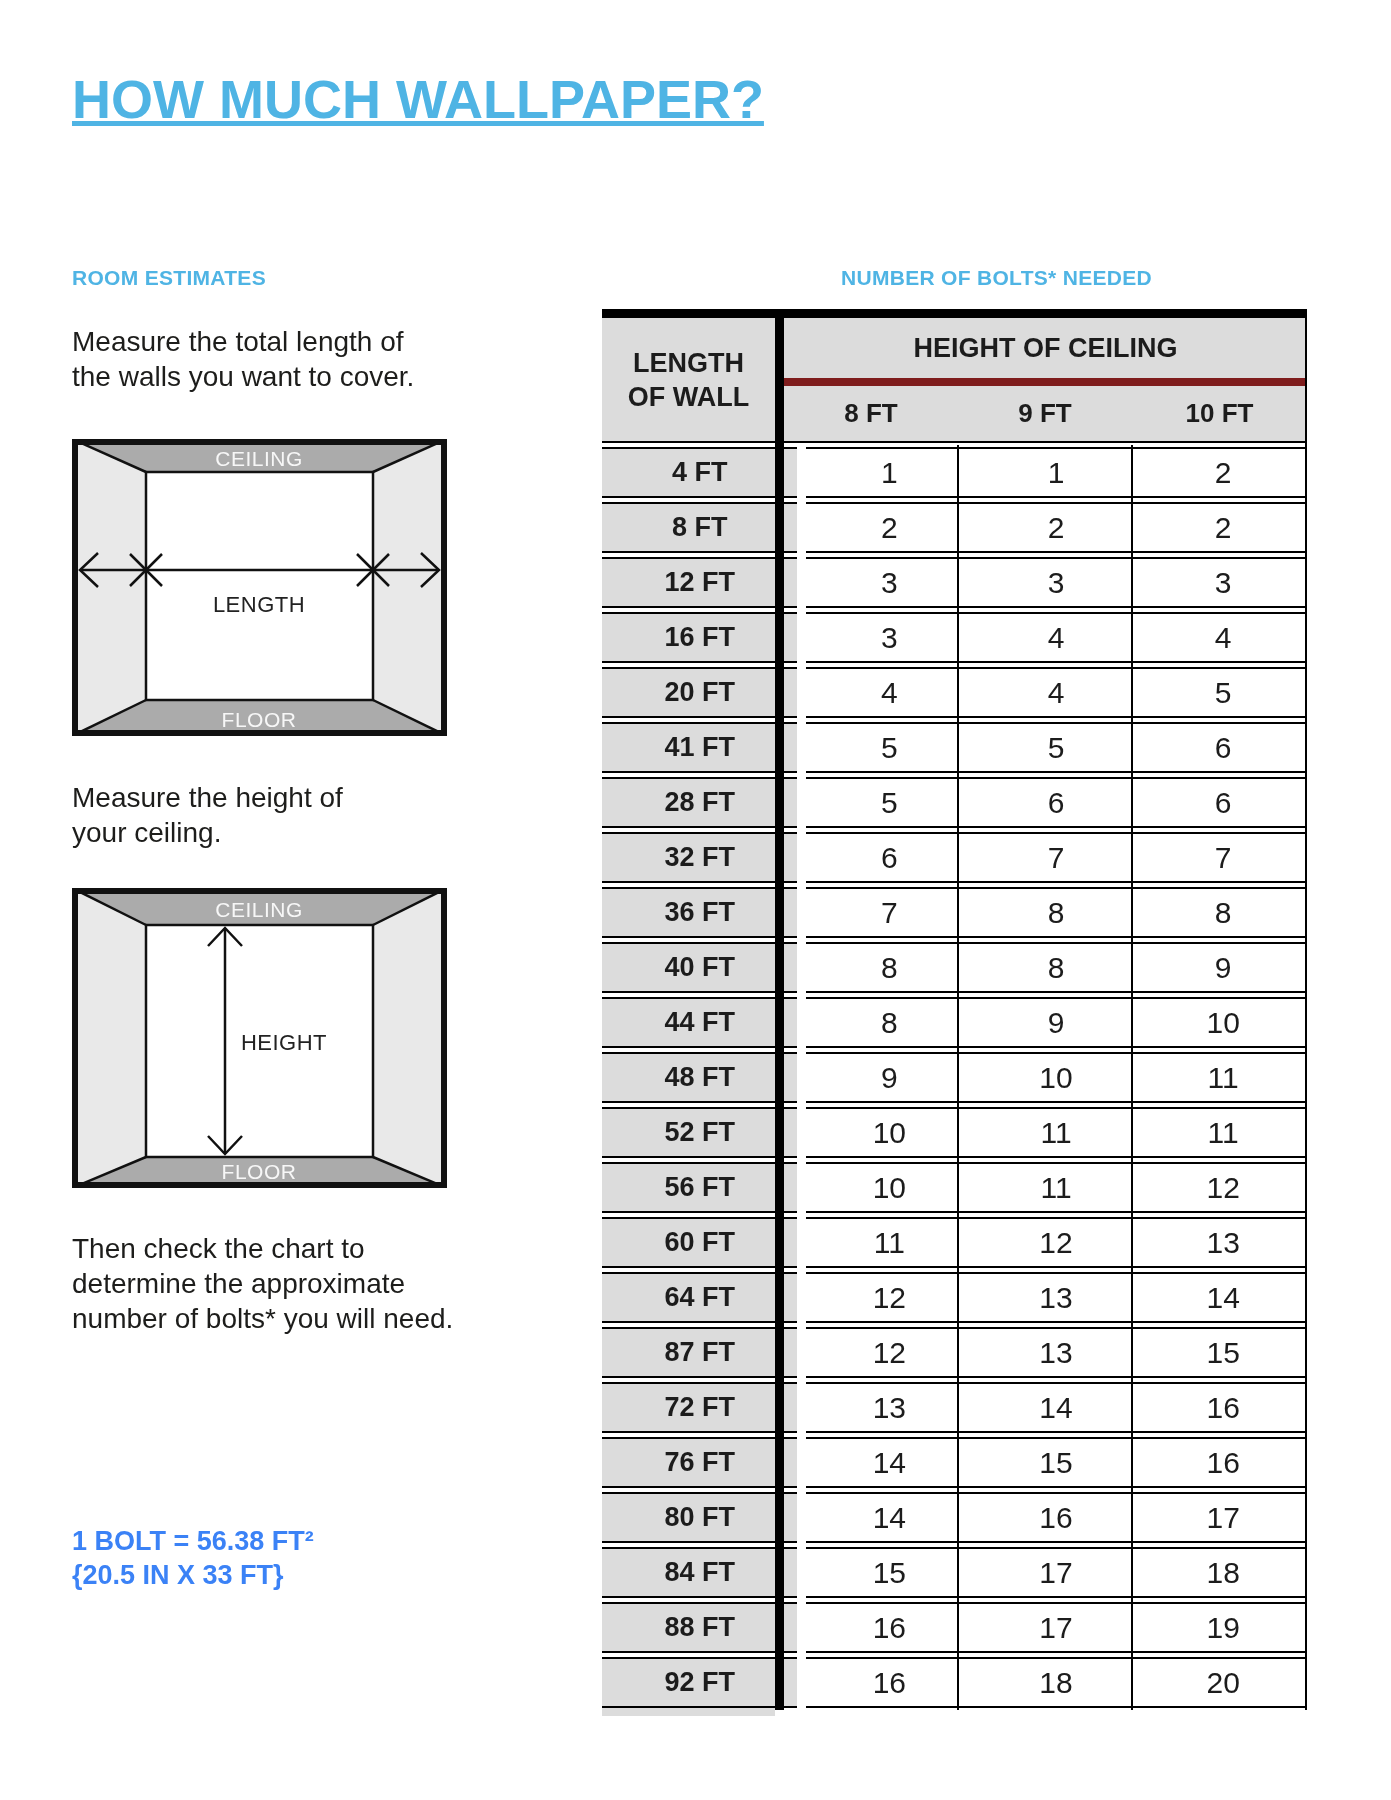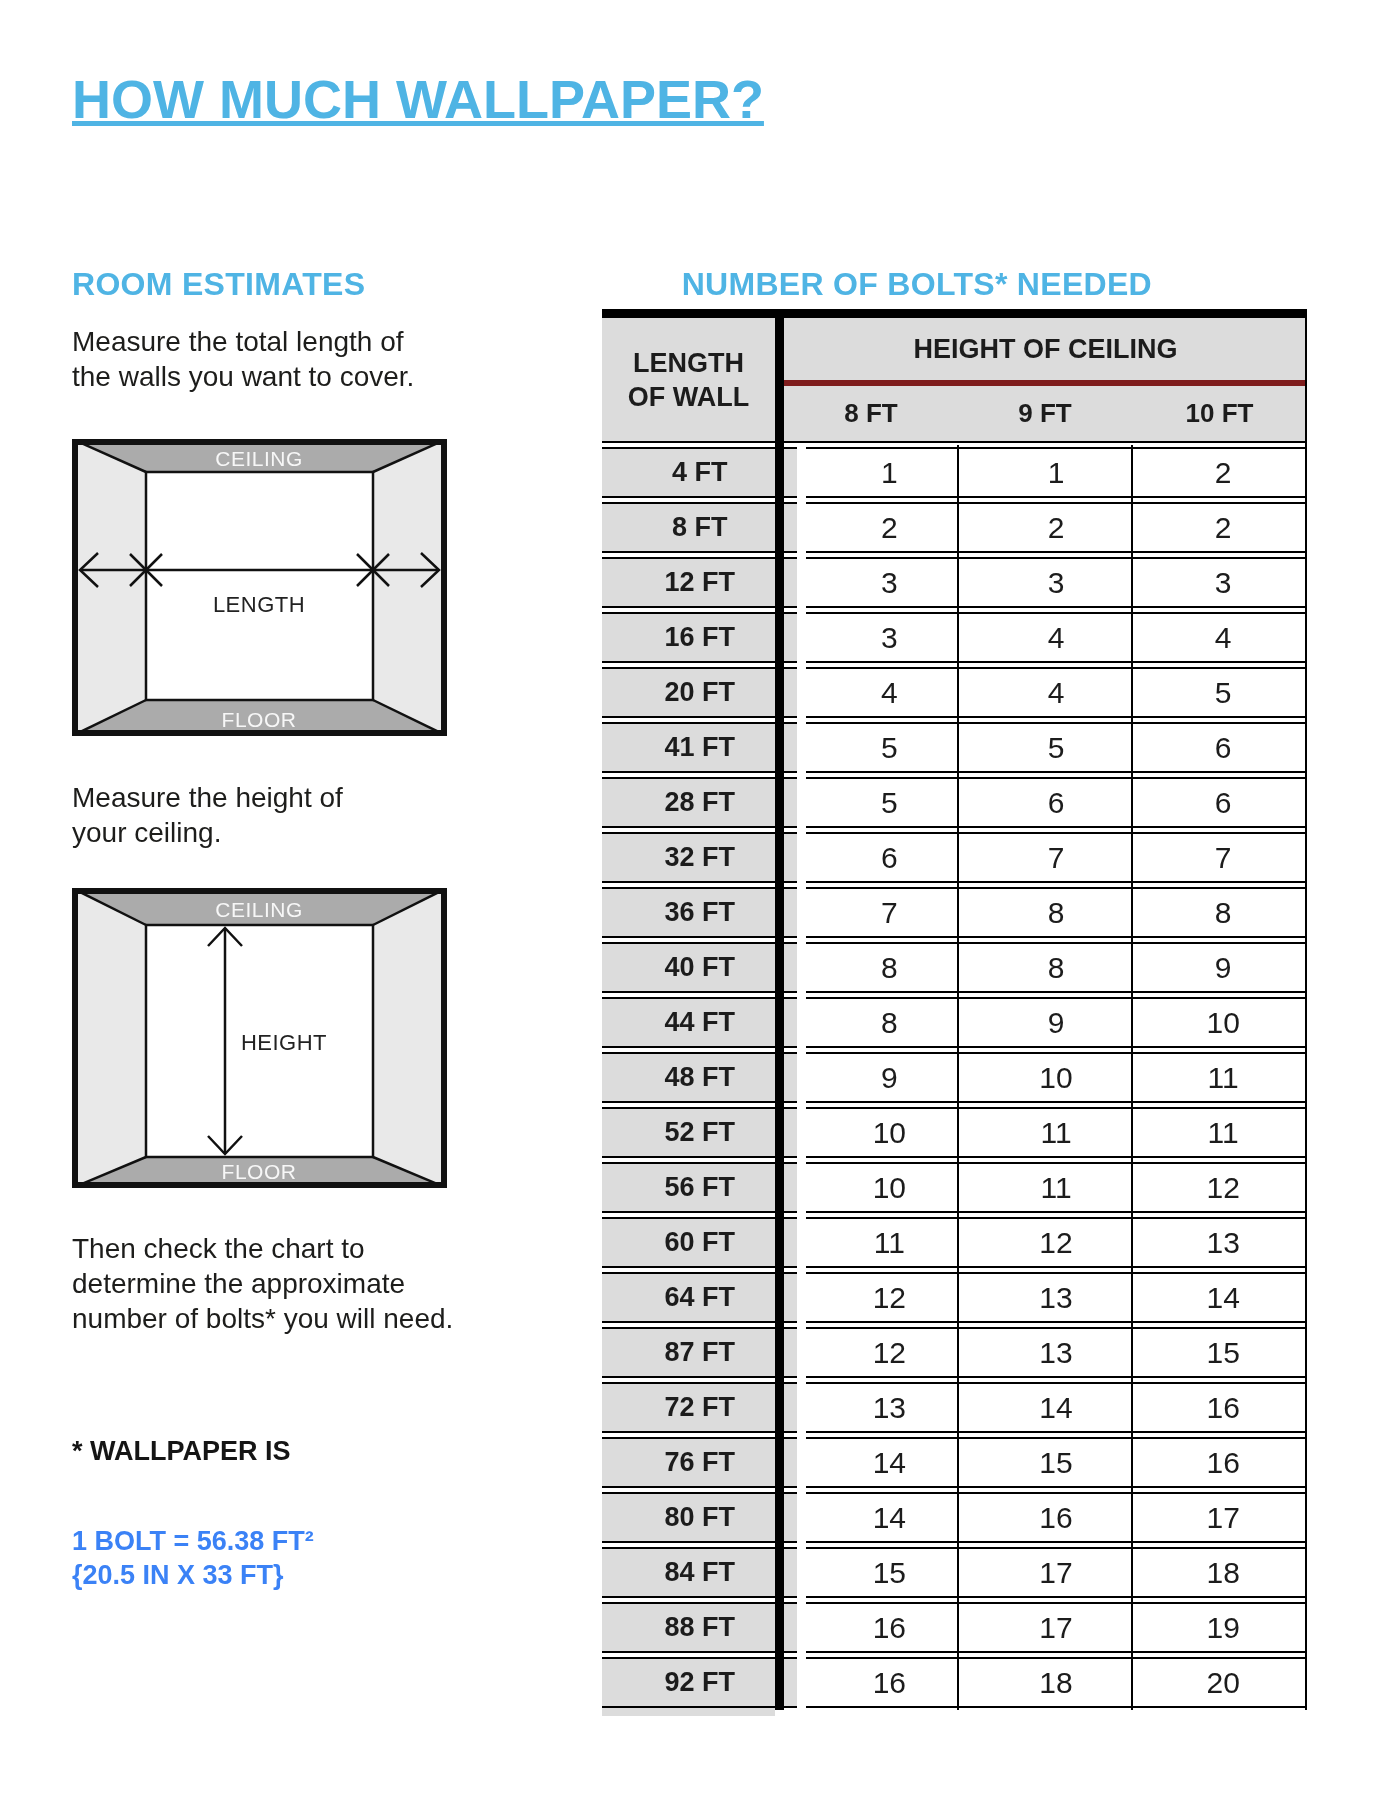--- a/index.html
+++ b/index.html
@@ -5,21 +5,21 @@
   * { margin:0; padding:0; box-sizing:border-box; }
   html,body { width:1391px; height:1800px; background:#ffffff;
     font-family:"Liberation Sans","DejaVu Sans",sans-serif; color:#1c1c1c; }
   body { position:relative; overflow:hidden; }
 
   .abs { position:absolute; }
 
   .page-title { left:72px; top:68px; font-size:54px; font-weight:bold;
     color:#4fb4e4; letter-spacing:0px;text-decoration:underline; }
 
-  .section-heading { font-size:32px; font-weight:bold; color:#4fb4e4;
+  .section-heading { font-size:21px; font-weight:bold; color:#4fb4e4;
     letter-spacing:0.3px; }
   .h-room { left:72px; top:266px; }
   .h-bolts { left:602px; top:266px; width:550px; text-align:right; }
 
   .body-text { font-size:28px; line-height:35px; color:#1d1d1b;
     white-space:pre-line; }
   .step1 { left:72px; top:324px; }
   .step2 { left:72px; top:780px; }
   .step3 { left:72px; top:1231px; }
 
@@ -35,21 +35,21 @@
 
   
   .wp-table { left:602px; top:309px; width:705px; }
   .t-topbar { height:9px; background:#000; }
   .t-header { display:flex; height:125px; border-bottom:2px solid #000; }
   .t-h-left { width:173px; background:#dcdcdc; display:flex; align-items:center;
     justify-content:center; text-align:center; font-weight:bold; font-size:27px;
     line-height:34px; white-space:pre-line; }
   .t-h-spacer { width:9px; }
   .t-h-right { flex:1; display:flex; flex-direction:column; background:#dcdcdc; }
-  .t-h-group { height:68px; border-bottom:6px solid #7f1d1d; display:flex;
+  .t-h-group { height:68px; border-bottom:8px solid #7f1d1d; display:flex;
     align-items:center; justify-content:center; font-weight:bold; font-size:27px; }
   .t-h-subs { flex:1; display:flex; }
   .t-h-sub { display:flex; align-items:center; justify-content:center;
     font-weight:bold; font-size:26px; }
   .t-h-sub:nth-child(1){ width:174px; }
   .t-h-sub:nth-child(2){ width:174px; }
   .t-h-sub:nth-child(3){ width:175px; }
 
   #table-rows { margin-top:4px; }
   .t-row { display:flex; height:51px; margin-bottom:4px; }
@@ -124,21 +124,20 @@
   <text x="187" y="291" text-anchor="middle" font-size="21" letter-spacing="0.5" fill="#f7f7f7">FLOOR</text>
   <text x="212" y="162" text-anchor="middle" font-size="22" letter-spacing="0.5" fill="#222">HEIGHT</text>
   <rect x="3" y="3" width="369" height="294" fill="none" stroke="#111" stroke-width="6"></rect>
 </svg>
 
 <div class="abs body-text step3">Then check the chart to
 determine the approximate
 number of bolts* you will need.</div>
 
 <div class="abs footnote">
-  <div>* WALLPAPER IS</div>
 </div>
 
 <div class="abs bolt-eq">
   <div>1 BOLT = 56.38 FT²</div>
   <div>{20.5 IN X 33 FT}</div>
 </div>
 
 <div class="abs section-heading h-bolts">NUMBER OF BOLTS* NEEDED</div>
 
 <div class="abs wp-table">

